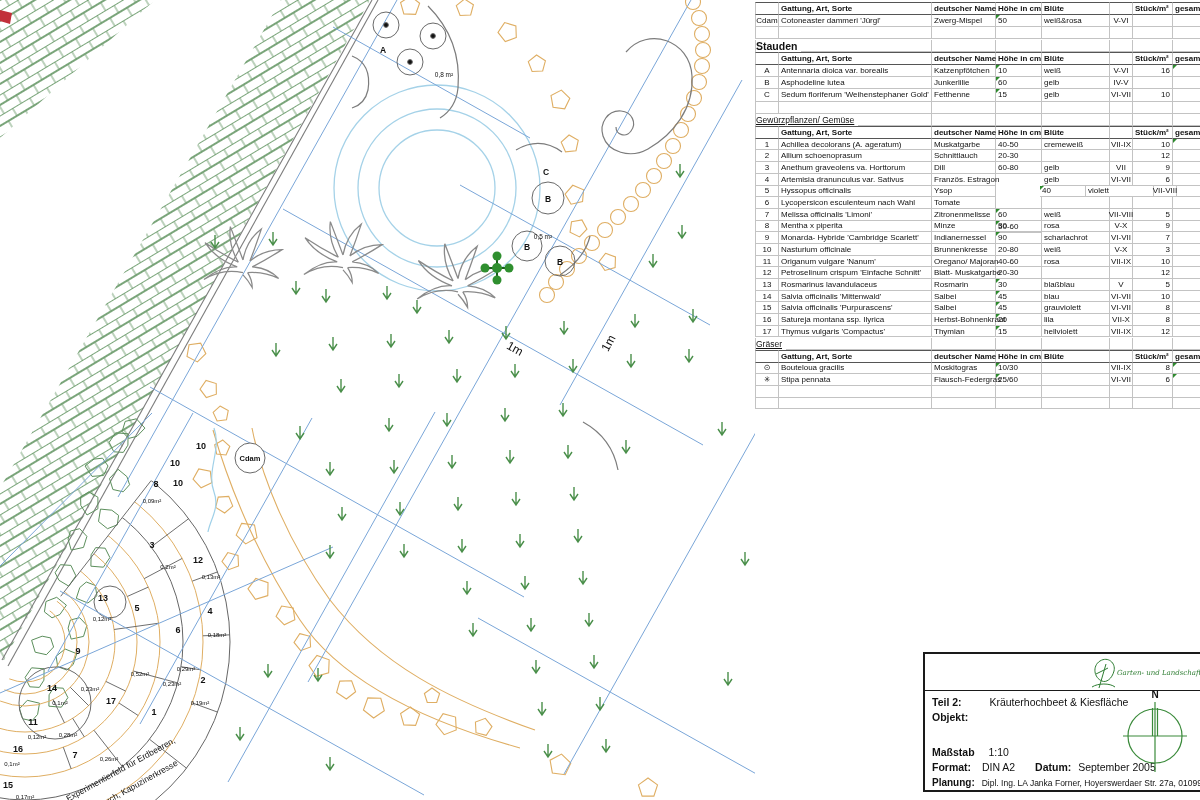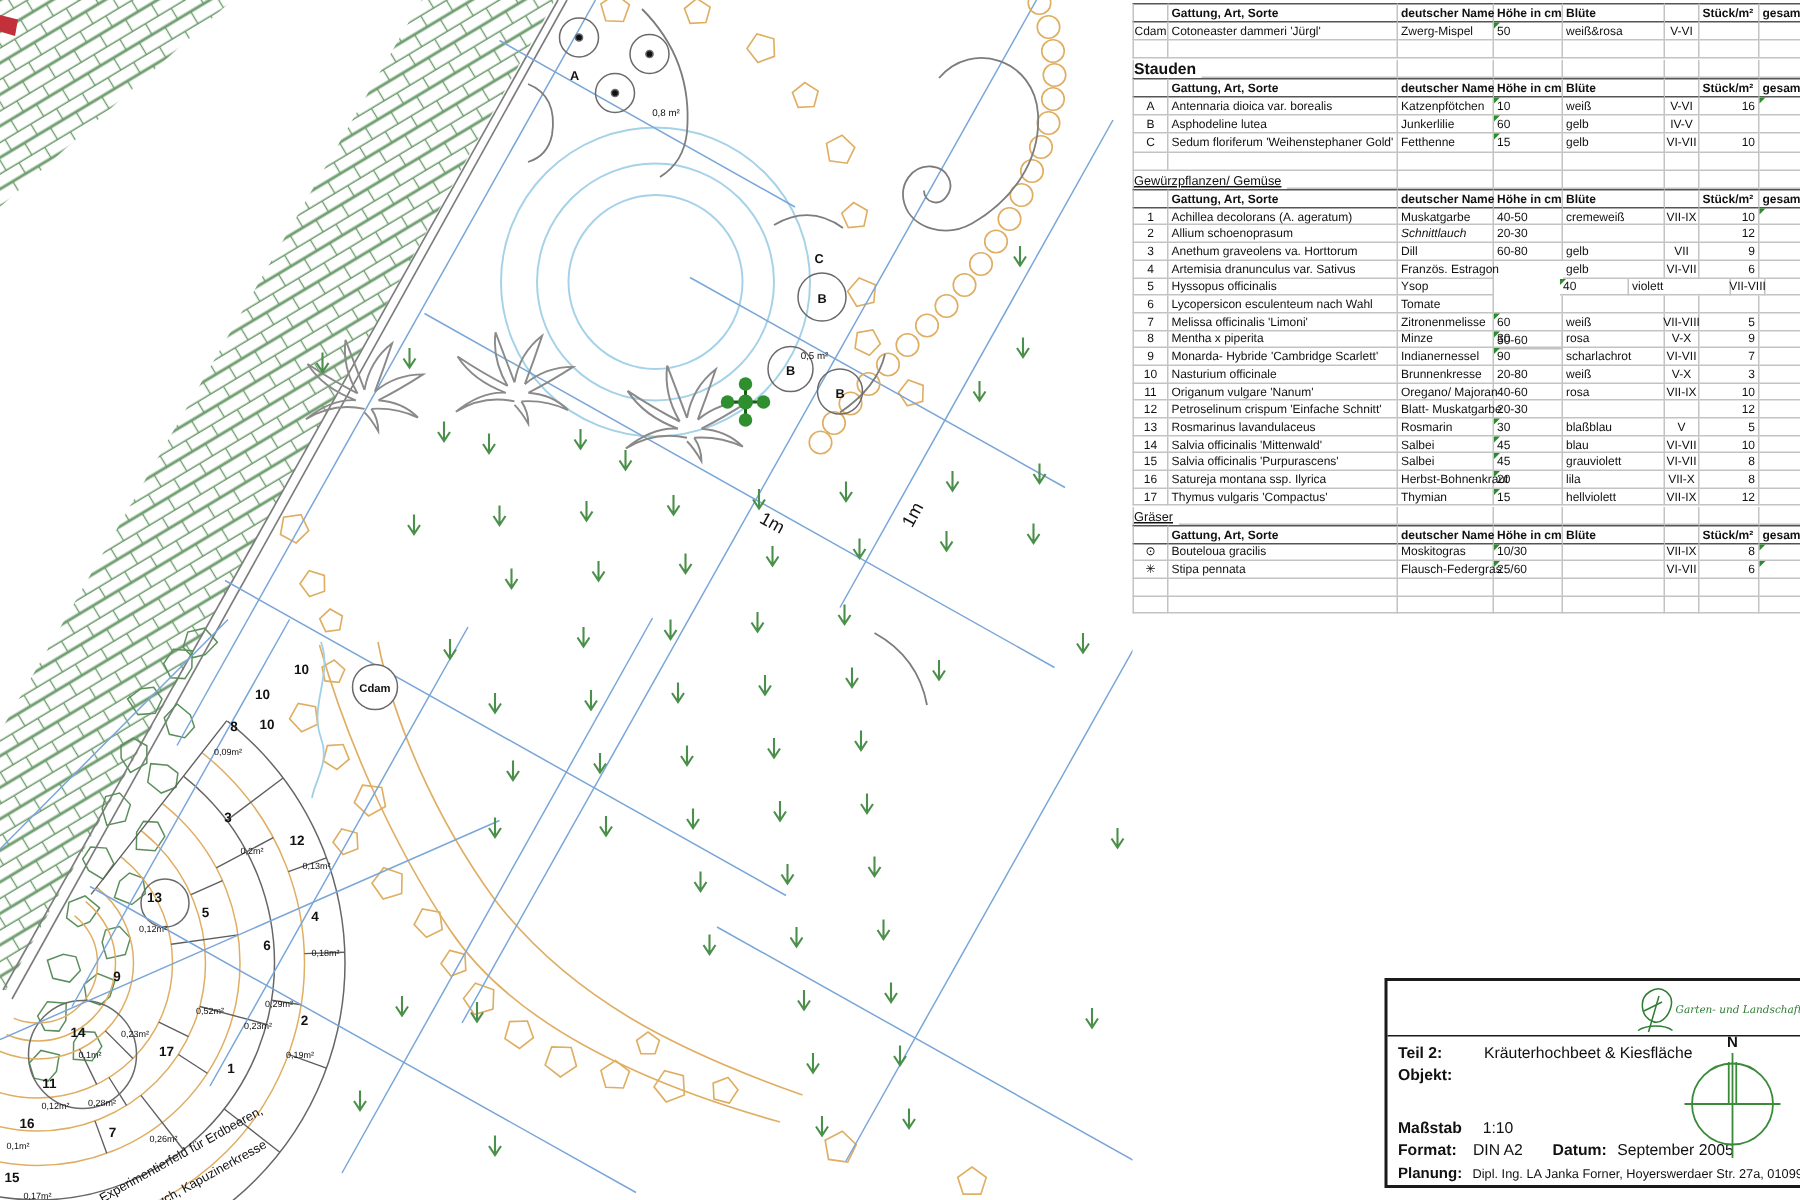--- a/index.html
+++ b/index.html
@@ -505,21 +505,21 @@
           <div class="tcell c2" style="height: 11.7px;">Muskatgarbe</div>
           <div class="tcell c3" style="height: 11.7px;">40-50</div>
           <div class="tcell c4" style="height: 11.7px;">cremeweiß</div>
           <div class="tcell c5" style="height: 11.7px;">VII-IX</div>
           <div class="tcell c6" style="height: 11.7px;">10</div>
           <div class="tcell c7 mk" style="height: 11.7px;">2</div>
         </div>
         <div class="trow " style="height: 11.7px;">
           <div class="tcell c0" style="height: 11.7px;">2</div>
           <div class="tcell c1" style="height: 11.7px; text-align: center;">Allium schoenoprasum</div>
-          <div class="tcell c2" style="height: 11.7px; font-style: italic;">Schnittlauch</div>
+          <div class="tcell c2" style="height: 11.7px;">Schnittlauch</div>
           <div class="tcell c3" style="height: 11.7px;">20-30</div>
           <div class="tcell c4" style="height: 11.7px;"></div>
           <div class="tcell c5" style="height: 11.7px;"></div>
           <div class="tcell c6" style="height: 11.7px;">12</div>
           <div class="tcell c7" style="height: 11.7px;">2</div>
         </div>
         <div class="trow " style="height: 11.7px;">
           <div class="tcell c0" style="height: 11.7px;">3</div>
           <div class="tcell c1" style="height: 11.7px;">Anethum graveolens va. Horttorum</div>
           <div class="tcell c2" style="height: 11.7px;">Dill</div>

